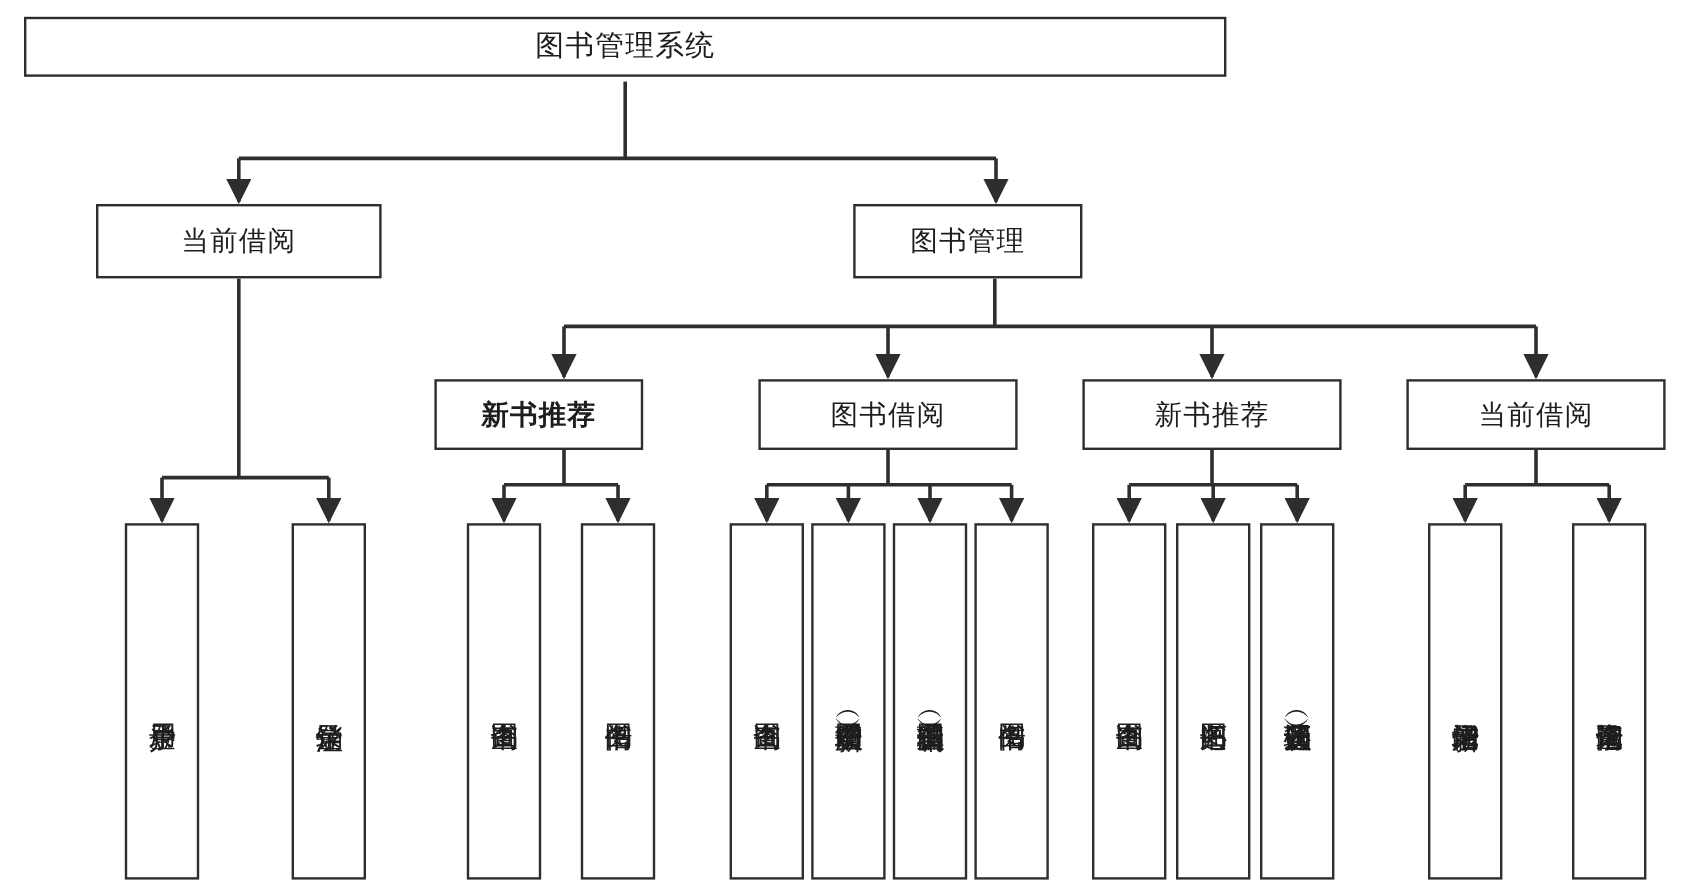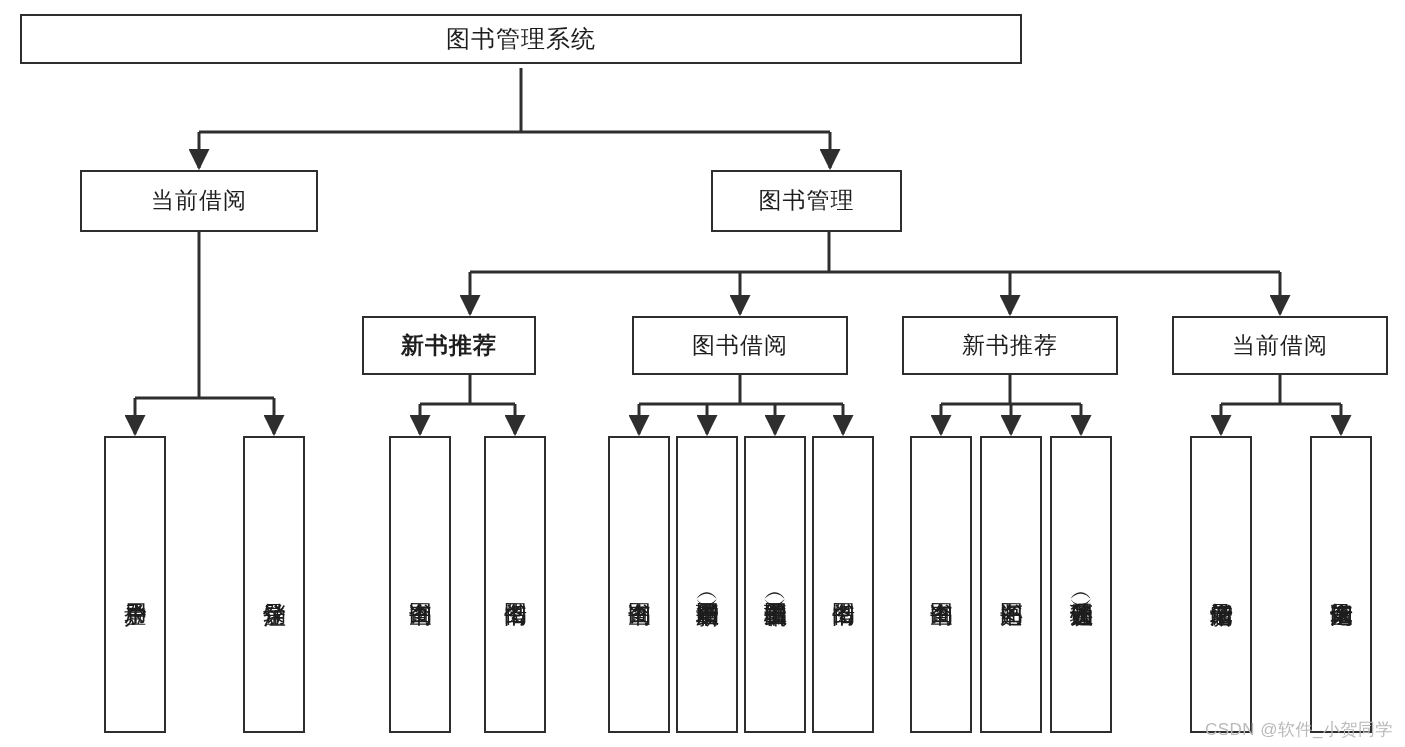--- a/index.html
+++ b/index.html
@@ -169,14 +169,13 @@
         <span class="vtxt">确认归还（管理员）</span>
       </div>
       <div class="node v" style="left: 1190px; top: 436px; width: 62px; height: 297px;">
         <span class="vtxt">新增借阅记录</span>
       </div>
       <div class="node v" style="left: 1310px; top: 436px; width: 62px; height: 297px;">
         <span class="vtxt">查询借阅记录</span>
       </div>
     </div>
 
-  <div class="watermark">CSDN @软件_小贺同学</div>
 </div>
 
 </body></html>

